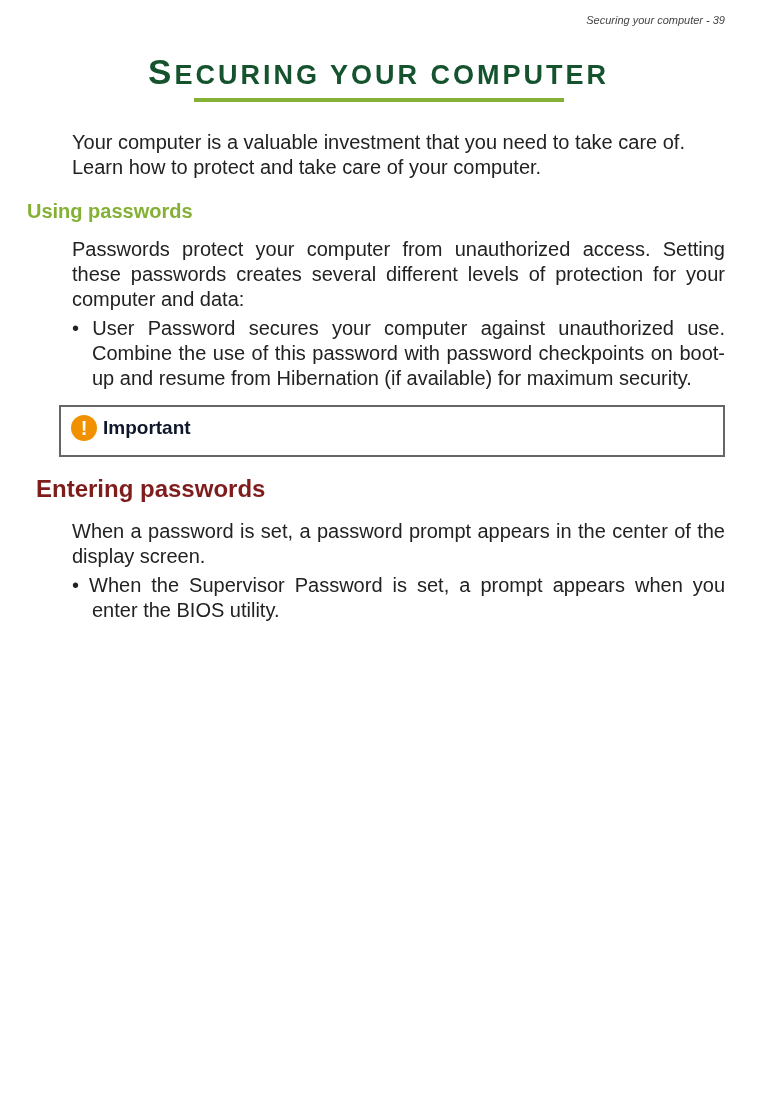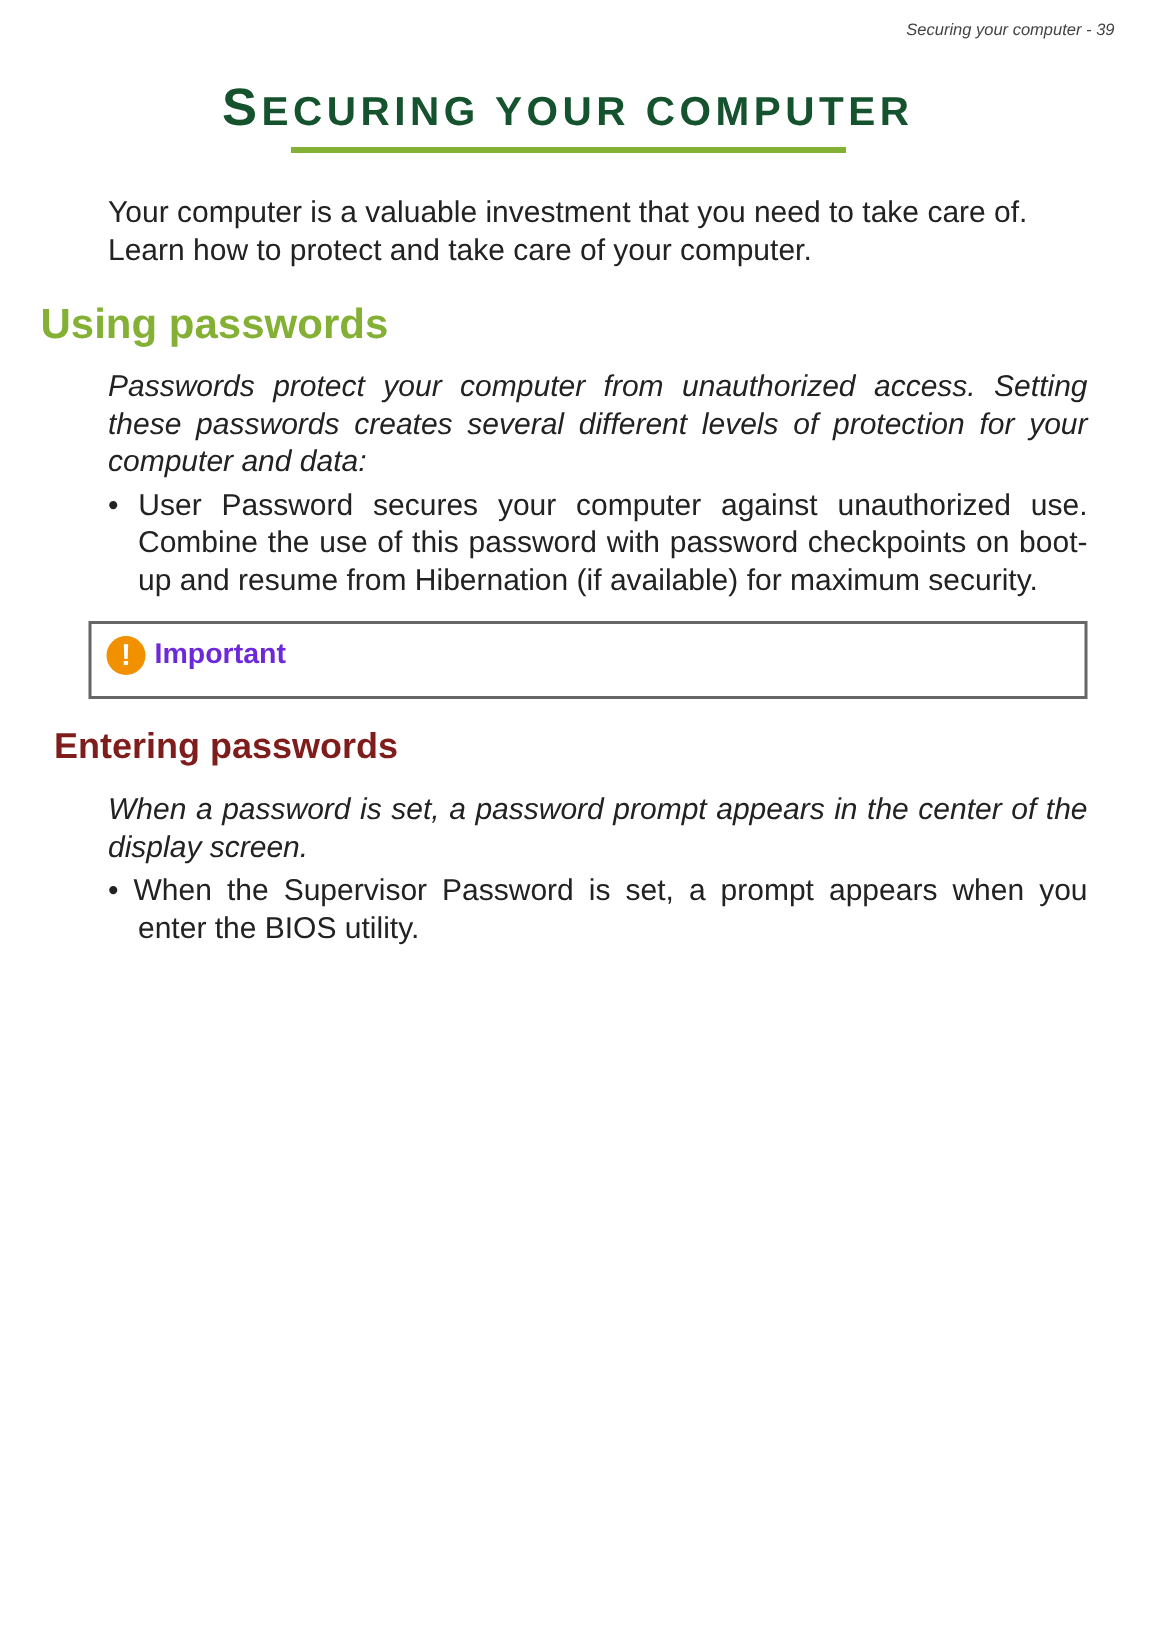--- a/index.html
+++ b/index.html
@@ -12,21 +12,21 @@
       height: 1098px;
       background: #fff;
       font-family: Arial, Helvetica, sans-serif;
       color: #222;
       position: relative;
       padding: 30px 45px 20px 32px;
     }
     .header-label {
       position: absolute;
       top: 14px;
-      right: 27px;
+      right: 45px;
       font-size: 11px;
       font-style: italic;
       color: #444;
     }
     .chapter-title {
       text-align: center;
       color: #14532d;
       font-weight: bold;
       letter-spacing: 3px;
       font-size: 27px;
@@ -45,41 +45,40 @@
     }
     .intro-paragraph {
       font-size: 20px;
       line-height: 1.25;
       margin-left: 40px;
       margin-right: 0;
       margin-bottom: 20px;
     }
     .section-heading-1 {
       color: #84b135;
-      font-size: 28px;
+      font-size: 20px;
       font-weight: bold;
       margin-bottom: 14px;
       margin-left: -5px;
     }
     .section-heading-2 {
       font-size: 24px;
       font-weight: bold;
       color: #7f1d1d;
       margin-top: 18px;
       margin-bottom: 16px;
       margin-left: 4px;
     }
     .body-text {
       font-size: 20px;
       line-height: 1.25;
       text-align: justify;
       margin-left: 40px;
       margin-right: 0;
       margin-bottom: 4px;
-      font-style: italic;
     }
     ul.bullets {
       list-style: none;
       margin-left: 40px;
       margin-right: 0;
     }
     ul.bullets li {
       font-size: 20px;
       line-height: 1.25;
       text-align: justify;
@@ -113,21 +112,21 @@
       background: #f29100;
       color: #fff;
       font-weight: bold;
       font-size: 20px;
       display: flex;
       align-items: center;
       justify-content: center;
       margin-right: 6px;
     }
     .important-title {
-      color: #6d28d9;
+      color: #0f172a;
       font-weight: bold;
       font-size: 19px;
     }
     .important-text {
       color: #f29100;
       font-weight: bold;
       font-size: 18.5px;
       line-height: 1.25;
       margin-left: 32px;
     }

